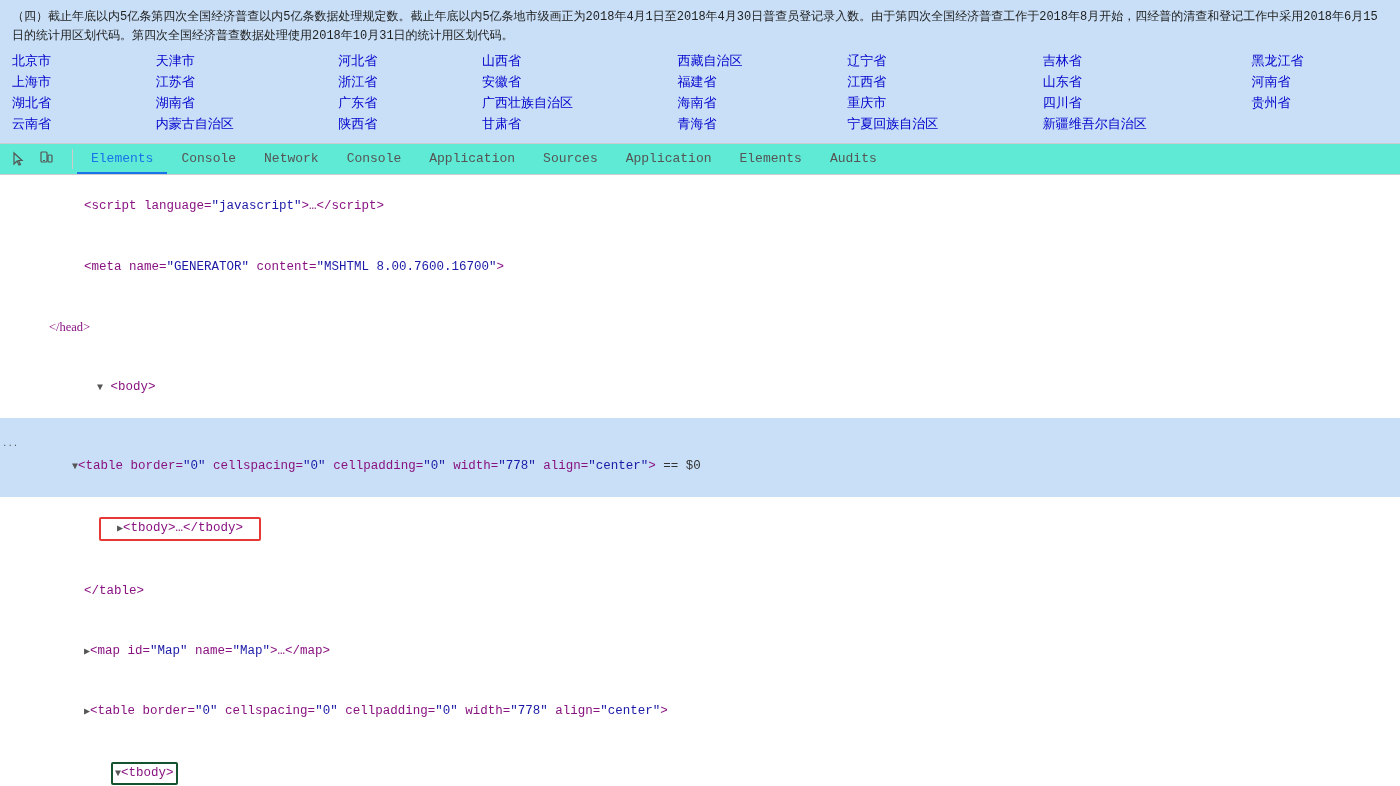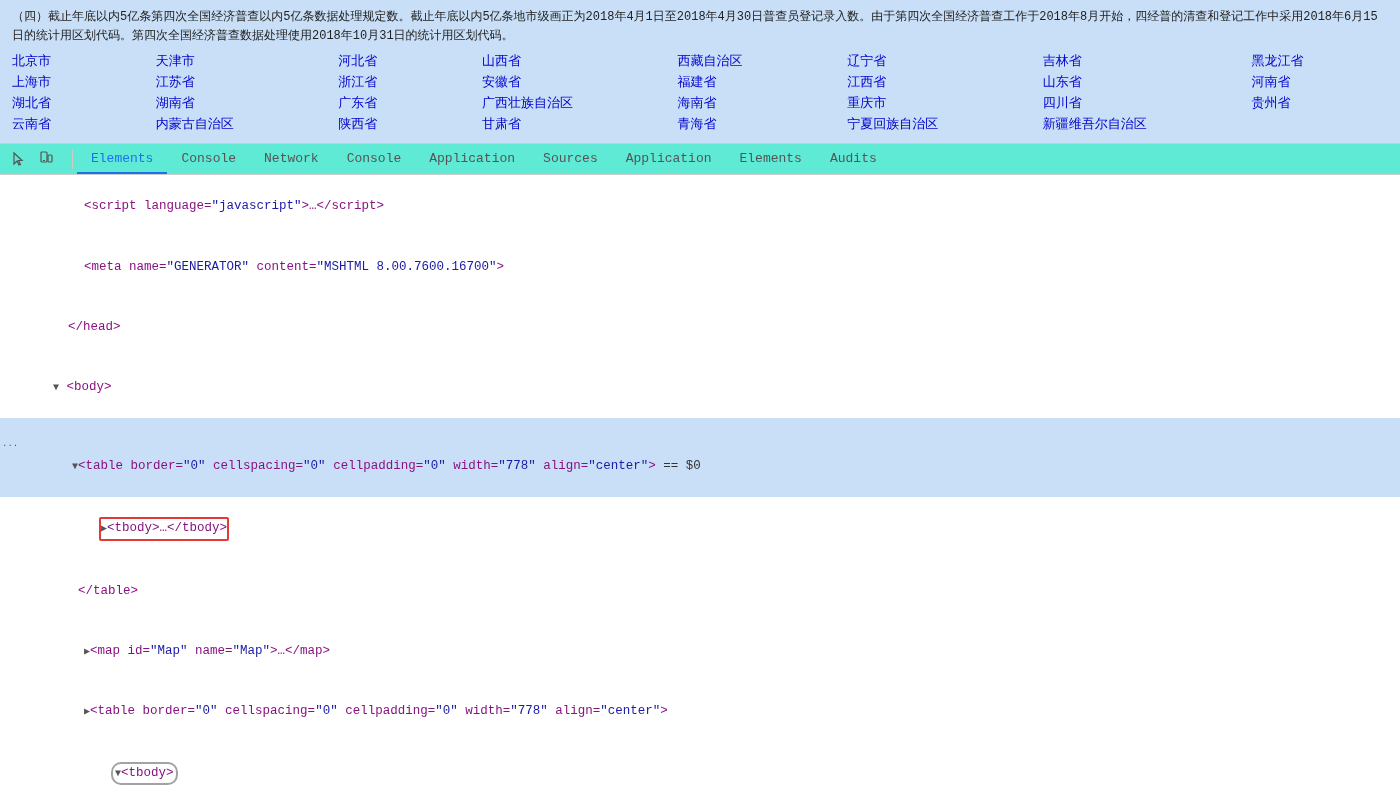--- a/index.html
+++ b/index.html
@@ -202,48 +202,48 @@
   <div class="dom-content" style="font-family: Consolas, 'Courier New', monospace; font-size: 12.5px; padding: 2px 0; overflow-y: auto; flex: 1;">
 
     <div class="dom-line" style="padding-left: 24px;">
       &nbsp;&nbsp;<span style="color:#881280;">&lt;script language=<span style="color:#1a1aa6;">"javascript"</span>&gt;…&lt;/script&gt;</span>
     </div>
 
     <div class="dom-line" style="padding-left: 24px;">
       &nbsp;&nbsp;<span style="color:#881280;">&lt;meta name=<span style="color:#1a1aa6;">"GENERATOR"</span> content=<span style="color:#1a1aa6;">"MSHTML 8.00.7600.16700"</span>&gt;</span>
     </div>
 
-    <div class="dom-line" style="padding-left: 8px;">
+    <div class="dom-line" style="padding-left: 24px; font-family: Liberation Serif, serif;">
       &nbsp;&nbsp;<span style="color:#881280;">&lt;/head&gt;</span>
     </div>
 
-    <div class="dom-line" style="padding-left: 8px;">
+    <div class="dom-line" style="padding-left: 8px; margin-left: 44px;">
       <span style="color:#555; font-size:10px;">▼</span>&nbsp;<span style="color:#881280;">&lt;body&gt;</span>
     </div>
 
     <div class="dom-line highlighted" style="padding-left: 12px;">
       <span style="color:#555; font-size:9px; position:absolute; left:2px;">...</span>
       &nbsp;&nbsp;<span style="color:#555; font-size:10px;">▼</span><span style="color:#881280;">&lt;table border=<span style="color:#1a1aa6;">"0"</span> cellspacing=<span style="color:#1a1aa6;">"0"</span> cellpadding=<span style="color:#1a1aa6;">"0"</span> width=<span style="color:#1a1aa6;">"778"</span> align=<span style="color:#1a1aa6;">"center"</span>&gt;</span>&nbsp;==&nbsp;$0
     </div>
 
     <div class="dom-line" style="padding-left: 24px;">
-      &nbsp;&nbsp;&nbsp;&nbsp;<span style="display:inline-block; border:2px solid #e53935; border-radius:2px; padding:0 0;"><span style="color:#555; font-size:10px;">▶</span><span style="color:#881280;">&lt;tbody&gt;…&lt;/tbody&gt;</span></span>
-    </div>
-
-    <div class="dom-line" style="padding-left: 18px;">
+      &nbsp;&nbsp;&nbsp;&nbsp;<span style="display:inline-block; border:2px solid #e53935; border-radius:2px; padding:0 16px;"><span style="color:#555; font-size:10px;">▶</span><span style="color:#881280;">&lt;tbody&gt;…&lt;/tbody&gt;</span></span>
+    </div>
+
+    <div class="dom-line" style="padding-left: 24px;">
       &nbsp;&nbsp;<span style="color:#881280;">&lt;/table&gt;</span>
     </div>
 
     <div class="dom-line" style="padding-left: 24px;">
       &nbsp;&nbsp;<span style="color:#555; font-size:10px;">▶</span><span style="color:#881280;">&lt;map id=<span style="color:#1a1aa6;">"Map"</span> name=<span style="color:#1a1aa6;">"Map"</span>&gt;…&lt;/map&gt;</span>
     </div>
 
     <div class="dom-line" style="padding-left: 24px;">
       &nbsp;&nbsp;<span style="color:#555; font-size:10px;">▶</span><span style="color:#881280;">&lt;table border=<span style="color:#1a1aa6;">"0"</span> cellspacing=<span style="color:#1a1aa6;">"0"</span> cellpadding=<span style="color:#1a1aa6;">"0"</span> width=<span style="color:#1a1aa6;">"778"</span> align=<span style="color:#1a1aa6;">"center"</span>&gt;</span>
     </div>
 
     <div class="dom-line" style="padding-left: 36px;">
-      &nbsp;&nbsp;&nbsp;&nbsp;<span style="display:inline-block; border:2px solid #a3a3a3; border-radius:10px; padding:0 2px;"><span style="color:#555; font-size:10px;">▼</span><span style="color:#881280;">&lt;tbody&gt;</span></span>
+      &nbsp;&nbsp;&nbsp;&nbsp;<span style="display:inline-block; border:2px solid #14532d; border-radius:2px; padding:0 2px;"><span style="color:#555; font-size:10px;">▼</span><span style="color:#881280;">&lt;tbody&gt;</span></span>
     </div>
 
   </div>
 
 </div>
 
 </body></html>

